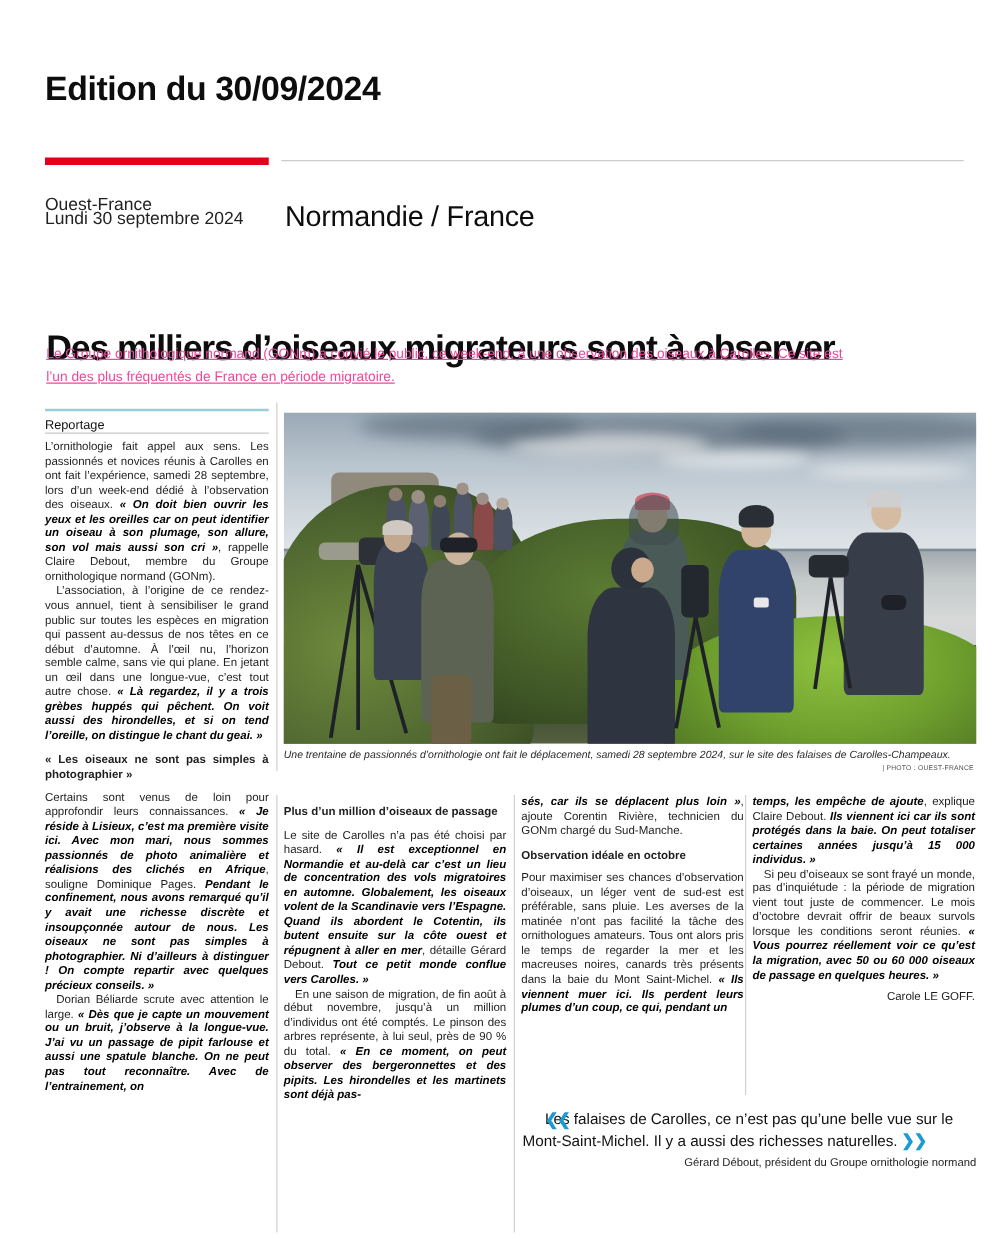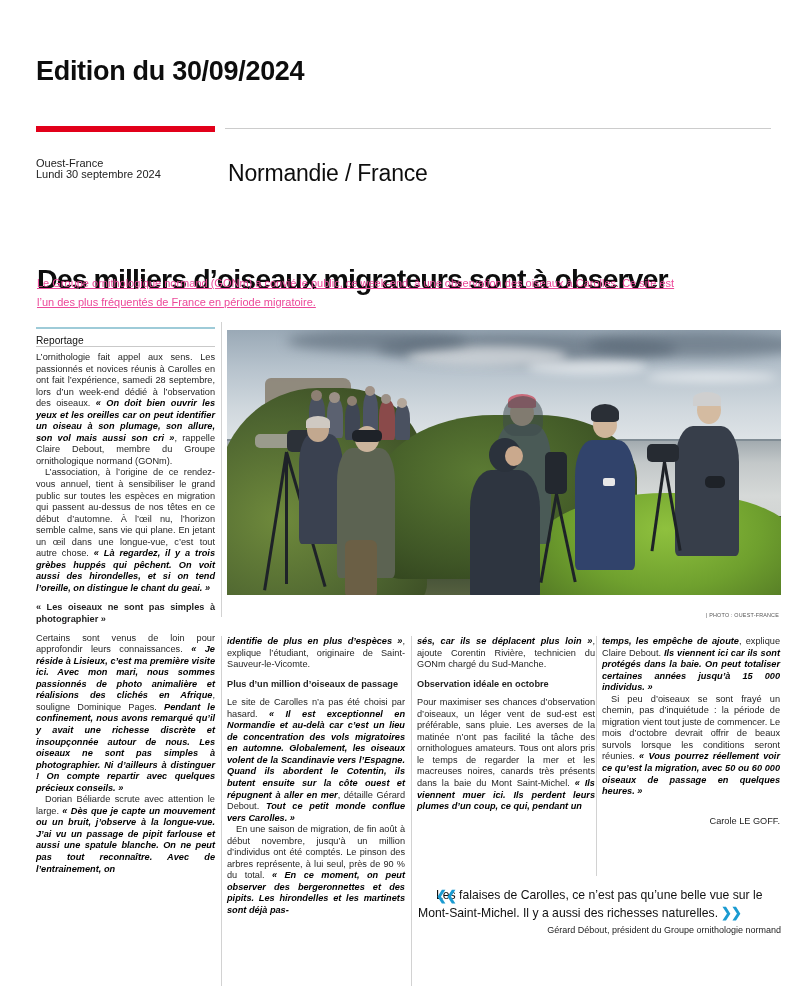--- a/index.html
+++ b/index.html
@@ -22,21 +22,21 @@
   #red-rule {
     position:absolute; left:36px; top:126px;
     width:179px; height:6px; background:#e2001a;
   }
   #grey-rule {
     position:absolute; left:225px; top:128px;
     width:546px; height:1px; background:#cccccc;
   }
   #paper-name {
     position:absolute; left:36px; top:158px;
-    font-size:11px; line-height:11px; color:#222;
+    font-size:14px; line-height:11px; color:#222;
   }
   #section-title {
     position:absolute; left:228px; top:160px;
     font-size:23px; font-weight:400; color:#0d0d0d;
     letter-spacing:-0.2px;
   }
 
   
   #headline {
     position:absolute; left:37px; top:244px;
@@ -272,48 +272,48 @@
     <div class="head" style="left:470px;top:66px;width:24px;height:28px;background:#d4bba1;"></div>
     <div class="head" style="left:466px;top:62px;width:28px;height:14px;background:#cfcfcf;border-radius:50% 50% 0 0;"></div>
     <div class="scope" style="left:420px;top:114px;width:32px;height:18px;background:#262b32;"></div>
     <div class="tripod" style="left:436px;top:132px;height:90px;width:3px;transform:rotate(8deg);transform-origin:top;"></div>
     <div class="tripod" style="left:436px;top:132px;height:90px;width:3px;transform:rotate(-10deg);transform-origin:top;"></div>
     <div class="scope" style="left:478px;top:146px;width:20px;height:12px;background:#1e2228;"></div>
   </div>
 </div>
 
 <div id="caption">
+  <span>Une trentaine de passionnés d’ornithologie ont fait le déplacement, samedi 28 septembre 2024, sur le site des falaises de Carolles-Champeaux.</span>
   <span id="photo-credit">| Photo : Ouest-France</span>
 </div>
 
 <div class="col" id="col1" style="left:36px; top:352px; width:179px;">
   <p><span>L’ornithologie fait appel aux sens. Les passionnés et novices réunis à Carolles en ont fait l’expérience, samedi 28 septembre, lors d’un week-end dédié à l’observation des oiseaux. </span><b>« On doit bien ouvrir les yeux et les oreilles car on peut identifier un oiseau à son plumage, son allure, son vol mais aussi son cri »</b><span>, rappelle Claire Debout, membre du Groupe ornithologique normand (GONm).</span></p>
   <p class="indent"><span>L’association, à l’origine de ce rendez-vous annuel, tient à sensibiliser le grand public sur toutes les espèces en migration qui passent au-dessus de nos têtes en ce début d’automne. À l’œil nu, l’horizon semble calme, sans vie qui plane. En jetant un œil dans une longue-vue, c’est tout autre chose. </span><b>« Là regardez, il y a trois grèbes huppés qui pêchent. On voit aussi des hirondelles, et si on tend l’oreille, on distingue le chant du geai. »</b></p>
   <p class="sub">« Les oiseaux ne sont pas simples à photographier »</p>
   <p><span>Certains sont venus de loin pour approfondir leurs connaissances. </span><b>« Je réside à Lisieux, c’est ma première visite ici. Avec mon mari, nous sommes passionnés de photo animalière et réalisions des clichés en Afrique</b><span>, souligne Dominique Pages. </span><b>Pendant le confinement, nous avons remarqué qu’il y avait une richesse discrète et insoupçonnée autour de nous. Les oiseaux ne sont pas simples à photographier. Ni d’ailleurs à distinguer ! On compte repartir avec quelques précieux conseils. »</b></p>
   <p class="indent"><span>Dorian Béliarde scrute avec attention le large. </span><b>« Dès que je capte un mouvement ou un bruit, j’observe à la longue-vue. J’ai vu un passage de pipit farlouse et aussi une spatule blanche. On ne peut pas tout reconnaître. Avec de l’entrainement, on</b></p>
 </div>
 
 <div class="col" id="col2" style="left:227px; top:636px; width:178px;">
-  <p><b>identifie de plus en plus d’espèces »</b><span>, explique l’étudiant, originaire de Saint-Sauveur-le-Vicomte.</span></p>
   <p class="sub">Plus d’un million d’oiseaux de passage</p>
   <p><span>Le site de Carolles n’a pas été choisi par hasard. </span><b>« Il est exceptionnel en Normandie et au-delà car c’est un lieu de concentration des vols migratoires en automne. Globalement, les oiseaux volent de la Scandinavie vers l’Espagne. Quand ils abordent le Cotentin, ils butent ensuite sur la côte ouest et répugnent à aller en mer</b><span>, détaille Gérard Debout. </span><b>Tout ce petit monde conflue vers Carolles. »</b></p>
   <p class="indent"><span>En une saison de migration, de fin août à début novembre, jusqu’à un million d’individus ont été comptés. Le pinson des arbres représente, à lui seul, près de 90 % du total. </span><b>« En ce moment, on peut observer des bergeronnettes et des pipits. Les hirondelles et les martinets sont déjà pas-</b></p>
 </div>
 
 <div class="col" id="col3" style="left:417px; top:636px; width:178px;">
   <p><b>sés, car ils se déplacent plus loin »</b><span>, ajoute Corentin Rivière, technicien du GONm chargé du Sud-Manche.</span></p>
   <p class="sub">Observation idéale en octobre</p>
   <p><span>Pour maximiser ses chances d’observation d’oiseaux, un léger vent de sud-est est préférable, sans pluie. Les averses de la matinée n’ont pas facilité la tâche des ornithologues amateurs. Tous ont alors pris le temps de regarder la mer et les macreuses noires, canards très présents dans la baie du Mont Saint-Michel. </span><b>« Ils viennent muer ici. Ils perdent leurs plumes d’un coup, ce qui, pendant un</b></p>
 </div>
 
 <div class="col" id="col4" style="left:602px; top:636px; width:178px;">
   <p><b>temps, les empêche de ajoute</b><span>, explique Claire Debout. </span><b>Ils viennent ici car ils sont protégés dans la baie. On peut totaliser certaines années jusqu’à 15 000 individus. »</b></p>
-  <p class="indent"><span>Si peu d’oiseaux se sont frayé un chemin, pas d’inquiétude : la période de migration vient tout juste de commencer. Le mois d’octobre devrait offrir de beaux survols lorsque les conditions seront réunies. </span><b>« Vous pourrez réellement voir ce qu’est la migration, avec 50 ou 60 000 oiseaux de passage en quelques heures. »</b></p>
-  <p style="text-align:right;margin-top:18px;font-weight:400;">Carole LE GOFF.</p>
+  <p class="indent"><span>Si peu d’oiseaux se sont frayé un monde, pas d’inquiétude : la période de migration vient tout juste de commencer. Le mois d’octobre devrait offrir de beaux survols lorsque les conditions seront réunies. </span><b>« Vous pourrez réellement voir ce qu’est la migration, avec 50 ou 60 000 oiseaux de passage en quelques heures. »</b></p>
+  <p style="text-align:right;margin-top:6px;font-weight:400;">Carole LE GOFF.</p>
 </div>
 
 <div id="pullquote">
   <div id="pq-text">
     <span id="pq-open" class="chev">❮❮</span><span>Les falaises de Carolles, ce n’est pas qu’une belle vue sur le Mont-Saint-Michel. Il y a aussi des richesses naturelles.</span><span class="chev" style="margin-left:3px;">❯❯</span>
   </div>
   <div id="pq-attr">Gérard Débout, président du Groupe ornithologie normand</div>
 </div>
 
 </body></html>

